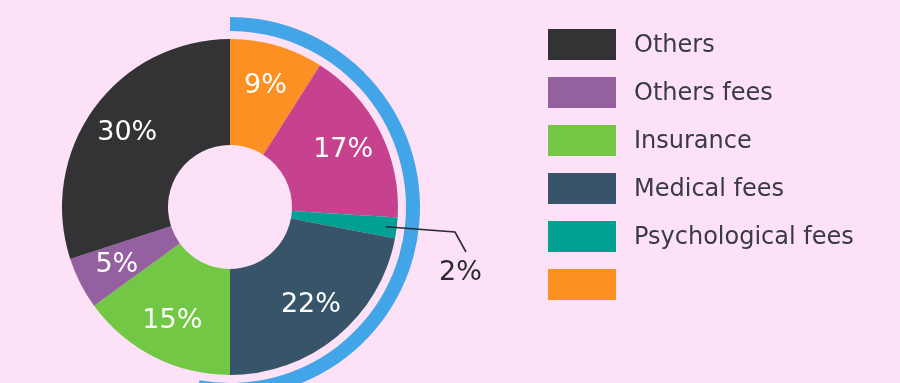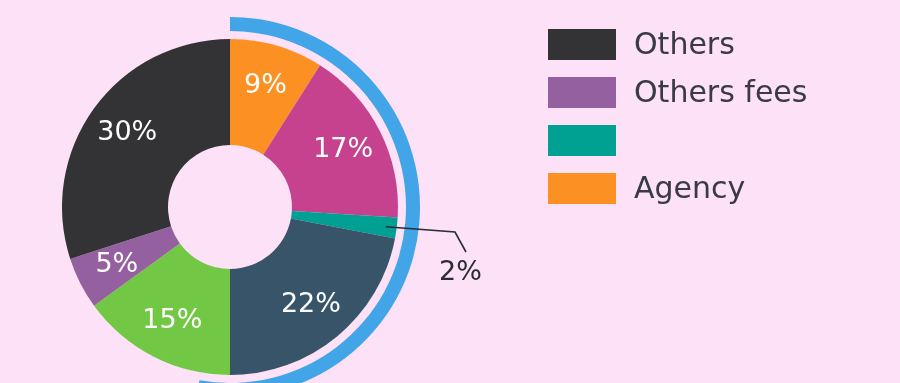--- a/index.html
+++ b/index.html
@@ -61,21 +61,21 @@
     height: 48px;
   }
   .legend-swatch {
     width: 68px;
     height: 31px;
     flex: 0 0 68px;
   }
   .legend-label {
     margin-left: 18px;
     font-family: "DejaVu Sans", sans-serif;
-    font-size: 30px;
+    font-size: 24px;
     color: #3a3a44;
     white-space: nowrap;
     line-height: 1;
   }
 </style>
 </head>
 <body style="background: rgb(252, 225, 247);">
 
 <div id="chart-root">
 
@@ -109,21 +109,29 @@
   <div id="legend">
       <div class="legend-item">
         <span class="legend-swatch" style="background: rgb(51, 51, 53);"></span>
         <span class="legend-label">Others</span>
       </div>
       <div class="legend-item">
         <span class="legend-swatch" style="background: rgb(148, 96, 160);"></span>
         <span class="legend-label">Others fees</span>
       </div>
       <div class="legend-item">
+        <span class="legend-swatch" style="background: rgb(114, 200, 68);"></span>
+        <span class="legend-label">Insurance</span>
+      </div>
+      <div class="legend-item">
+        <span class="legend-swatch" style="background: rgb(55, 84, 105);"></span>
+        <span class="legend-label">Medical fees</span>
+      </div>
+      <div class="legend-item">
         <span class="legend-swatch" style="background: rgb(0, 160, 147);"></span>
+        <span class="legend-label">Psychological fees</span>
       </div>
       <div class="legend-item">
         <span class="legend-swatch" style="background: rgb(252, 144, 35);"></span>
-        <span class="legend-label">Agency</span>
       </div>
     </div>
 
 </div>
 
 </body></html>

